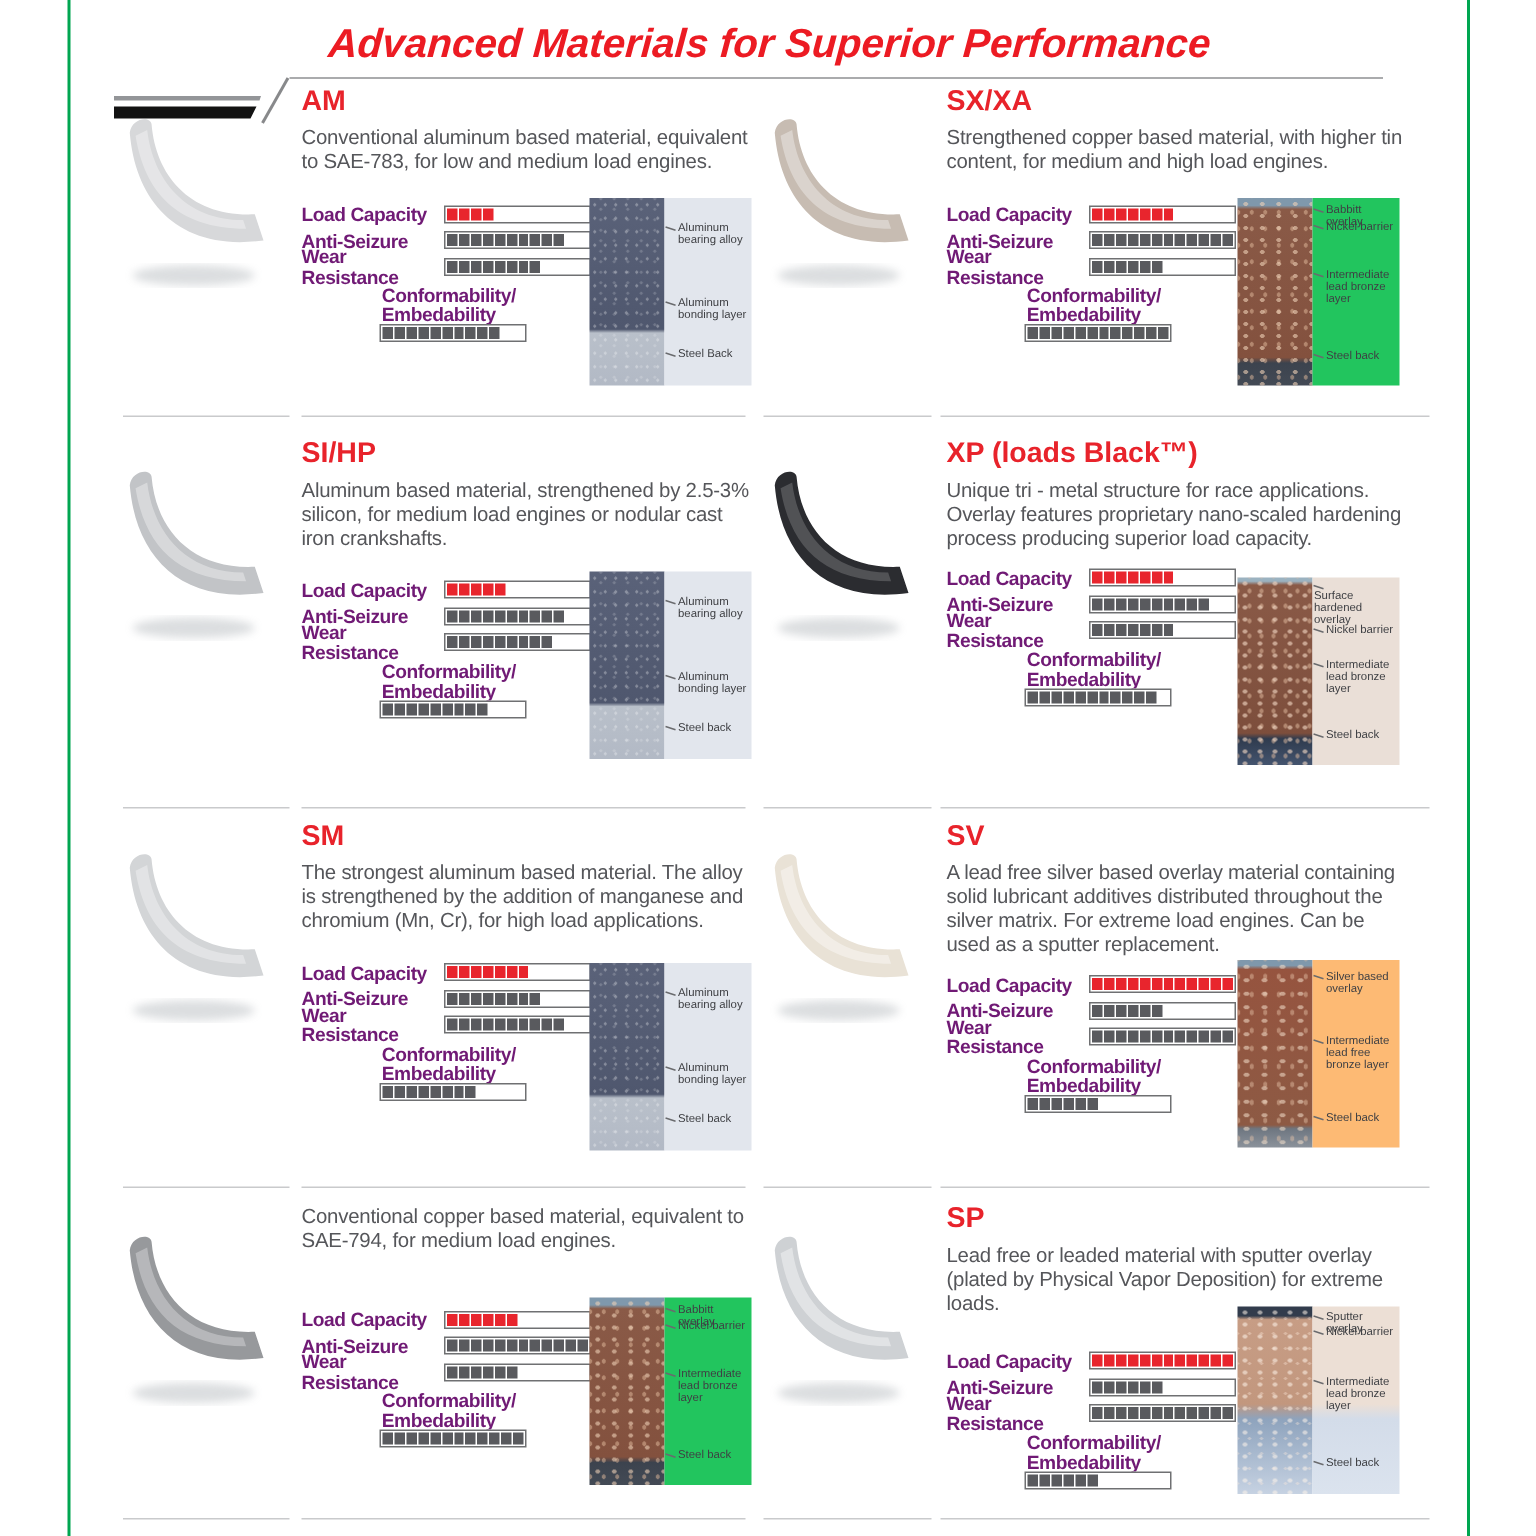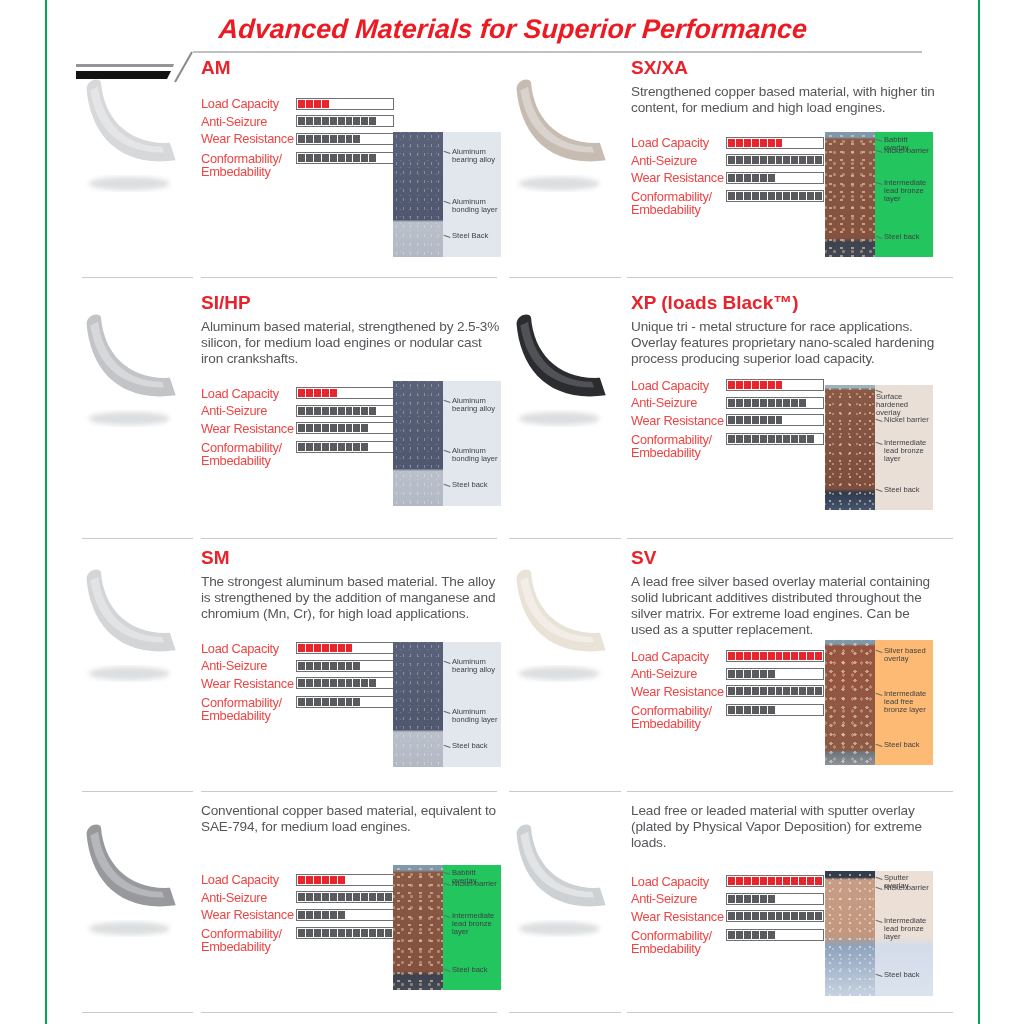--- a/index.html
+++ b/index.html
@@ -24,22 +24,22 @@
   .shell{position:absolute;left:-4px;top:16px;width:126px;height:128px;}
   .shellsvg{width:100%;height:100%;}
   .content{margin-left:126px;}
   .mh{font-size:19px;font-weight:bold;color:#e8232b;margin:0 0 7px 0;line-height:1;}
   .desc{
     font-size:13.6px;line-height:1.17;color:#55565a;margin:0;
     max-width:324px;letter-spacing:-0.15px;
   }
   .ratings{margin-top:18px;width:202px;}
   .rrow{display:flex;align-items:center;height:17.5px;}
-  .rlab{width:95px;font-size:12.8px;color:#ef4444;letter-spacing:-0.3px;line-height:1.02;flex:none;}
-  .rrow.two{height:32px;align-items:flex-start;margin-top:4px;}
+  .rlab{width:95px;font-size:12.8px;color:#701a75;letter-spacing:-0.3px;line-height:1.02;flex:none;font-weight:bold;}
+  .rrow.two{height:32px;align-items:center;margin-top:4px;flex-direction:column;}
   .rrow.two .rbar{margin-bottom:1px;}
   .rbar{
     width:98px;height:12px;border:1px solid #6f7072;background:#fff;
     display:flex;gap:1px;padding:1px;box-sizing:border-box;flex:none;
   }
   .seg{flex:1;}
   .fill-red{background:#e8252d;}
   .fill-dark{background:#595a5e;}
   .empty{background:transparent;}
 
@@ -110,20 +110,21 @@
 <section class="mat" style="left:75px;top:58px;width:428px;height:212px">
   <div class="shell">
     <svg class="shellsvg" viewBox="0 0 130 130">
       <ellipse cx="60" cy="112" rx="42" ry="7" fill="#9aa0a6" opacity="0.35" filter="url(#blurF)"></ellipse>
       <path class="shell-main" d="M16,14 C20,62 50,96 108,88 L102,70 C58,72 34,44 31,8 C30,2 17,4 16,14 Z" fill="#d7d8da"></path>
       <path class="shell-glint" d="M20,16 C26,54 48,80 96,80 L94,74 C54,74 32,46 28,12 Z" fill="#ffffff" opacity="0.35"></path>
     </svg>
   </div>
   <div class="content">
     <h2 class="mh">AM</h2>
+    <p class="desc">Conventional aluminum based material, equivalent to SAE-783, for low and medium load engines.</p>
     <div class="ratings">
       <div class="rrow">
           <span class="rlab">Load Capacity</span>
           <div class="rbar">
             <div class="seg fill-red"></div>
             <div class="seg fill-red"></div>
             <div class="seg fill-red"></div>
             <div class="seg fill-red"></div>
             <div class="seg empty"></div>
             <div class="seg empty"></div>
@@ -826,20 +827,21 @@
 
 <section class="mat" style="left:505px;top:803px;width:430px;height:210px">
   <div class="shell">
     <svg class="shellsvg" viewBox="0 0 130 130">
       <ellipse cx="60" cy="112" rx="42" ry="7" fill="#9aa0a6" opacity="0.35" filter="url(#blurF)"></ellipse>
       <path class="shell-main" d="M16,14 C20,62 50,96 108,88 L102,70 C58,72 34,44 31,8 C30,2 17,4 16,14 Z" fill="#ced1d4"></path>
       <path class="shell-glint" d="M20,16 C26,54 48,80 96,80 L94,74 C54,74 32,46 28,12 Z" fill="#ffffff" opacity="0.4"></path>
     </svg>
   </div>
   <div class="content">
+    <h2 class="mh">SP</h2>
     <p class="desc">Lead free or leaded material with sputter overlay (plated by Physical Vapor Deposition) for extreme loads.</p>
     <div class="ratings" style="margin-top:22px">
       <div class="rrow">
           <span class="rlab">Load Capacity</span>
           <div class="rbar">
             <div class="seg fill-red"></div>
             <div class="seg fill-red"></div>
             <div class="seg fill-red"></div>
             <div class="seg fill-red"></div>
             <div class="seg fill-red"></div>

